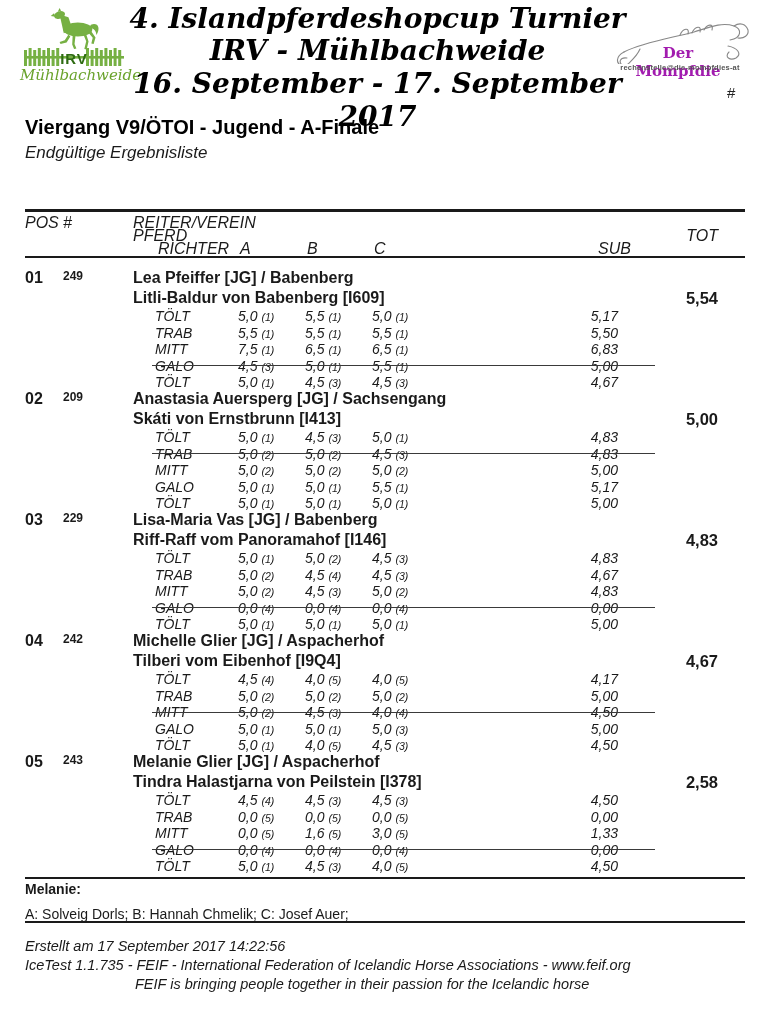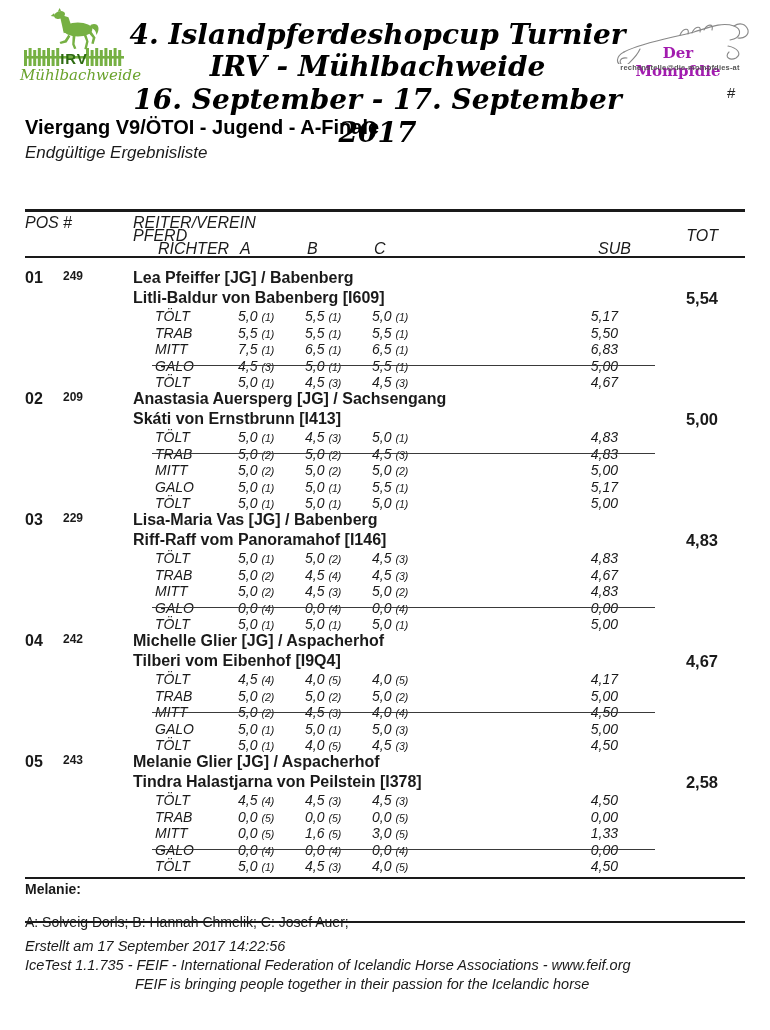--- a/index.html
+++ b/index.html
@@ -18,21 +18,21 @@
     font-size:15px;font-weight:bold;color:#2e6b12;letter-spacing:1px;
   }
   .logo-left .logo-name{
     position:absolute;left:-2px;top:60px;width:110px;text-align:center;
     font-family:"DejaVu Serif",serif;font-style:italic;font-size:15px;color:#6aa32c;
   }
   .title-block{
     position:absolute;left:120px;top:2px;width:515px;text-align:center;
     font-family:"DejaVu Serif",serif;font-style:italic;font-weight:bold;color:#000;
   }
-  .title-block .t1{font-size:28px;line-height:33px;margin-top:16px;}
+  .title-block .t1{font-size:28px;line-height:33px;}
   .title-block .t2{font-size:28px;line-height:32px;}
   .title-block .t3{font-size:28px;line-height:33px;}
   .logo-right{position:absolute;left:610px;top:12px;width:155px;height:70px;}
   .logo-right .sketch{position:absolute;left:0;top:0;}
   .logo-right .logo-name{
     position:absolute;left:8px;top:32px;width:120px;text-align:center;
     font-family:"DejaVu Serif",serif;font-weight:bold;font-size:15px;color:#a21caf;
   }
   .logo-right .logo-mail{
     position:absolute;left:0px;top:51px;width:140px;text-align:center;
@@ -82,21 +82,21 @@
     display:none;position:absolute;left:127px;top:7.5px;width:503px;height:0;
     border-top:1.6px solid #3a3a3a;
   }
   .score-row.struck .strike{display:block;}
   
   .rule{position:absolute;left:25px;width:720px;height:0;border-top:2px solid #1a1a1a;}
   .rule-a{top:877px;}
   .rule-b{top:921px;}
   .judges{position:absolute;left:25px;top:881px;font-size:14px;}
   .judges .label{font-weight:bold;}
-  .judges .names{margin-top:17px;}
+  .judges .names{margin-top:9px;}
   .footnote{position:absolute;left:25px;top:937px;font-size:14.5px;font-style:italic;line-height:19px;}
   .footnote .indent{padding-left:110px;}
 </style>
 </head>
 <body>
 
 <div class="page">
 
   <header class="letterhead">
 

